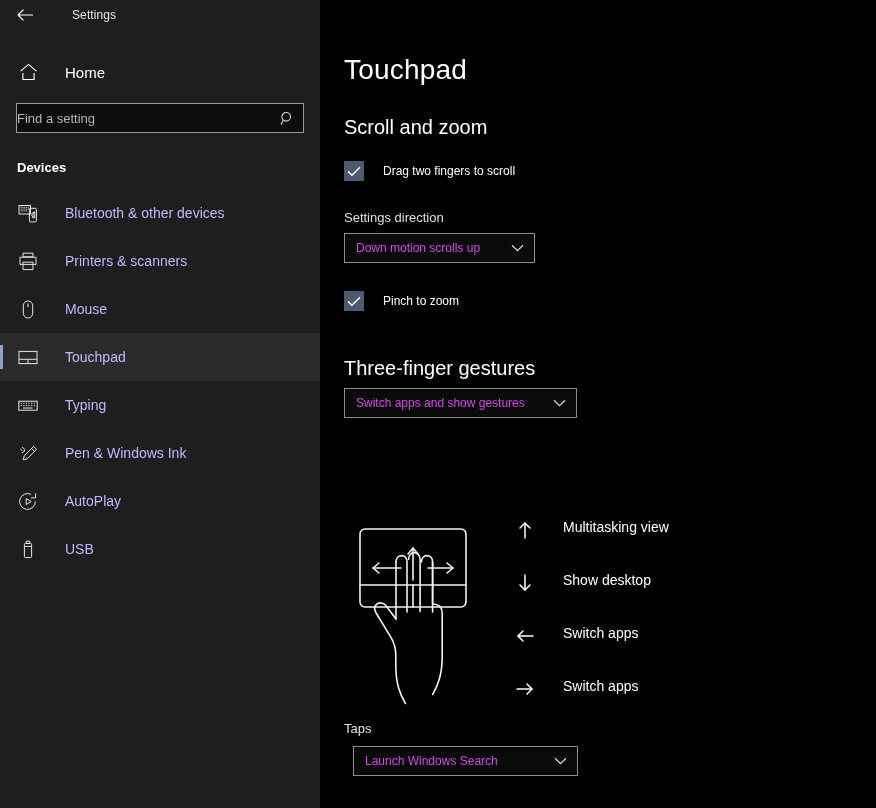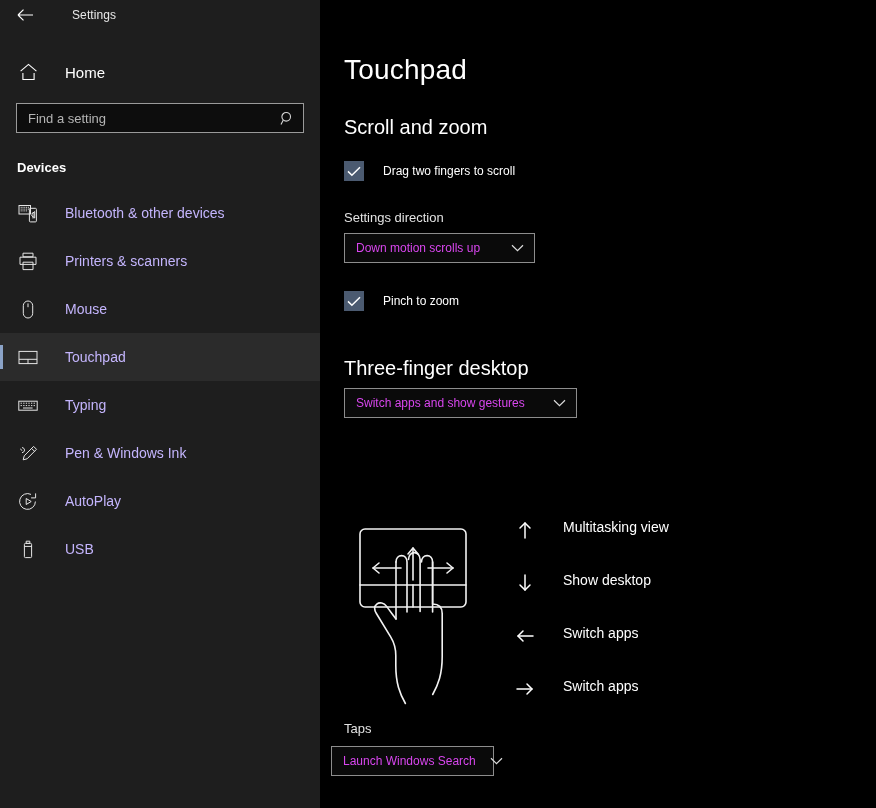--- a/index.html
+++ b/index.html
@@ -60,21 +60,21 @@
     color: #ffffff;
   }
 
   .search-wrap {
     margin: 11px 16px 0 16px;
     height: 30px;
     border: 1px solid #9a9a9a;
     background: #0d0d0d;
     display: flex;
     align-items: center;
-    padding: 0 8px 0 11px;
+    padding: 0 8px 0 0;
   }
   .search-wrap input {
     flex: 1;
     background: transparent;
     border: none;
     outline: none;
     color: #cfcfcf;
     font-size: 13px;
     font-family: "Liberation Sans", sans-serif;
   }
@@ -186,22 +186,22 @@
     white-space: nowrap;
   }
   .combo .chev {
     margin-left: 14px;
     color: #dcdcdc;
     display: flex; align-items: center;
   }
   #combo-scrolldir { width: 191px; }
   #combo-swipes    { width: 233px; }
   #combo-taps {
-    position: absolute; left: 11px; top: 746px;
-    width: 163px; margin-top: 0;
+    position: absolute; left: 33px; top: 746px;
+    width: 225px; margin-top: 0;
   }
 
   
   .gesture-area {
     position: absolute;
     left: 24px; top: 505px;
     width: 400px; height: 215px;
   }
   .gesture-art {
     position: absolute;
@@ -389,21 +389,21 @@
 
     <div id="row-pinch" class="check-row">
       <span class="cb">
         <svg width="14" height="11" viewBox="0 0 14 11" fill="none" stroke="#ffffff" stroke-width="1.5">
           <path d="M1 5.4 4.9 9.3 13 1.2"></path>
         </svg>
       </span>
       <span class="lbl">Pinch to zoom</span>
     </div>
 
-    <h2 id="grp-three" class="grp-title">Three-finger desktop</h2>
+    <h2 id="grp-three" class="grp-title">Three-finger gestures</h2>
 
 
     <div id="combo-swipes" class="combo">
       <span class="val">Switch apps and show gestures</span>
       <span class="chev">
         <svg width="13" height="8" viewBox="0 0 13 8" fill="none" stroke="currentColor" stroke-width="1.2">
           <path d="M1 1.2 6.5 6.6 12 1.2"></path>
         </svg>
       </span>
     </div>

